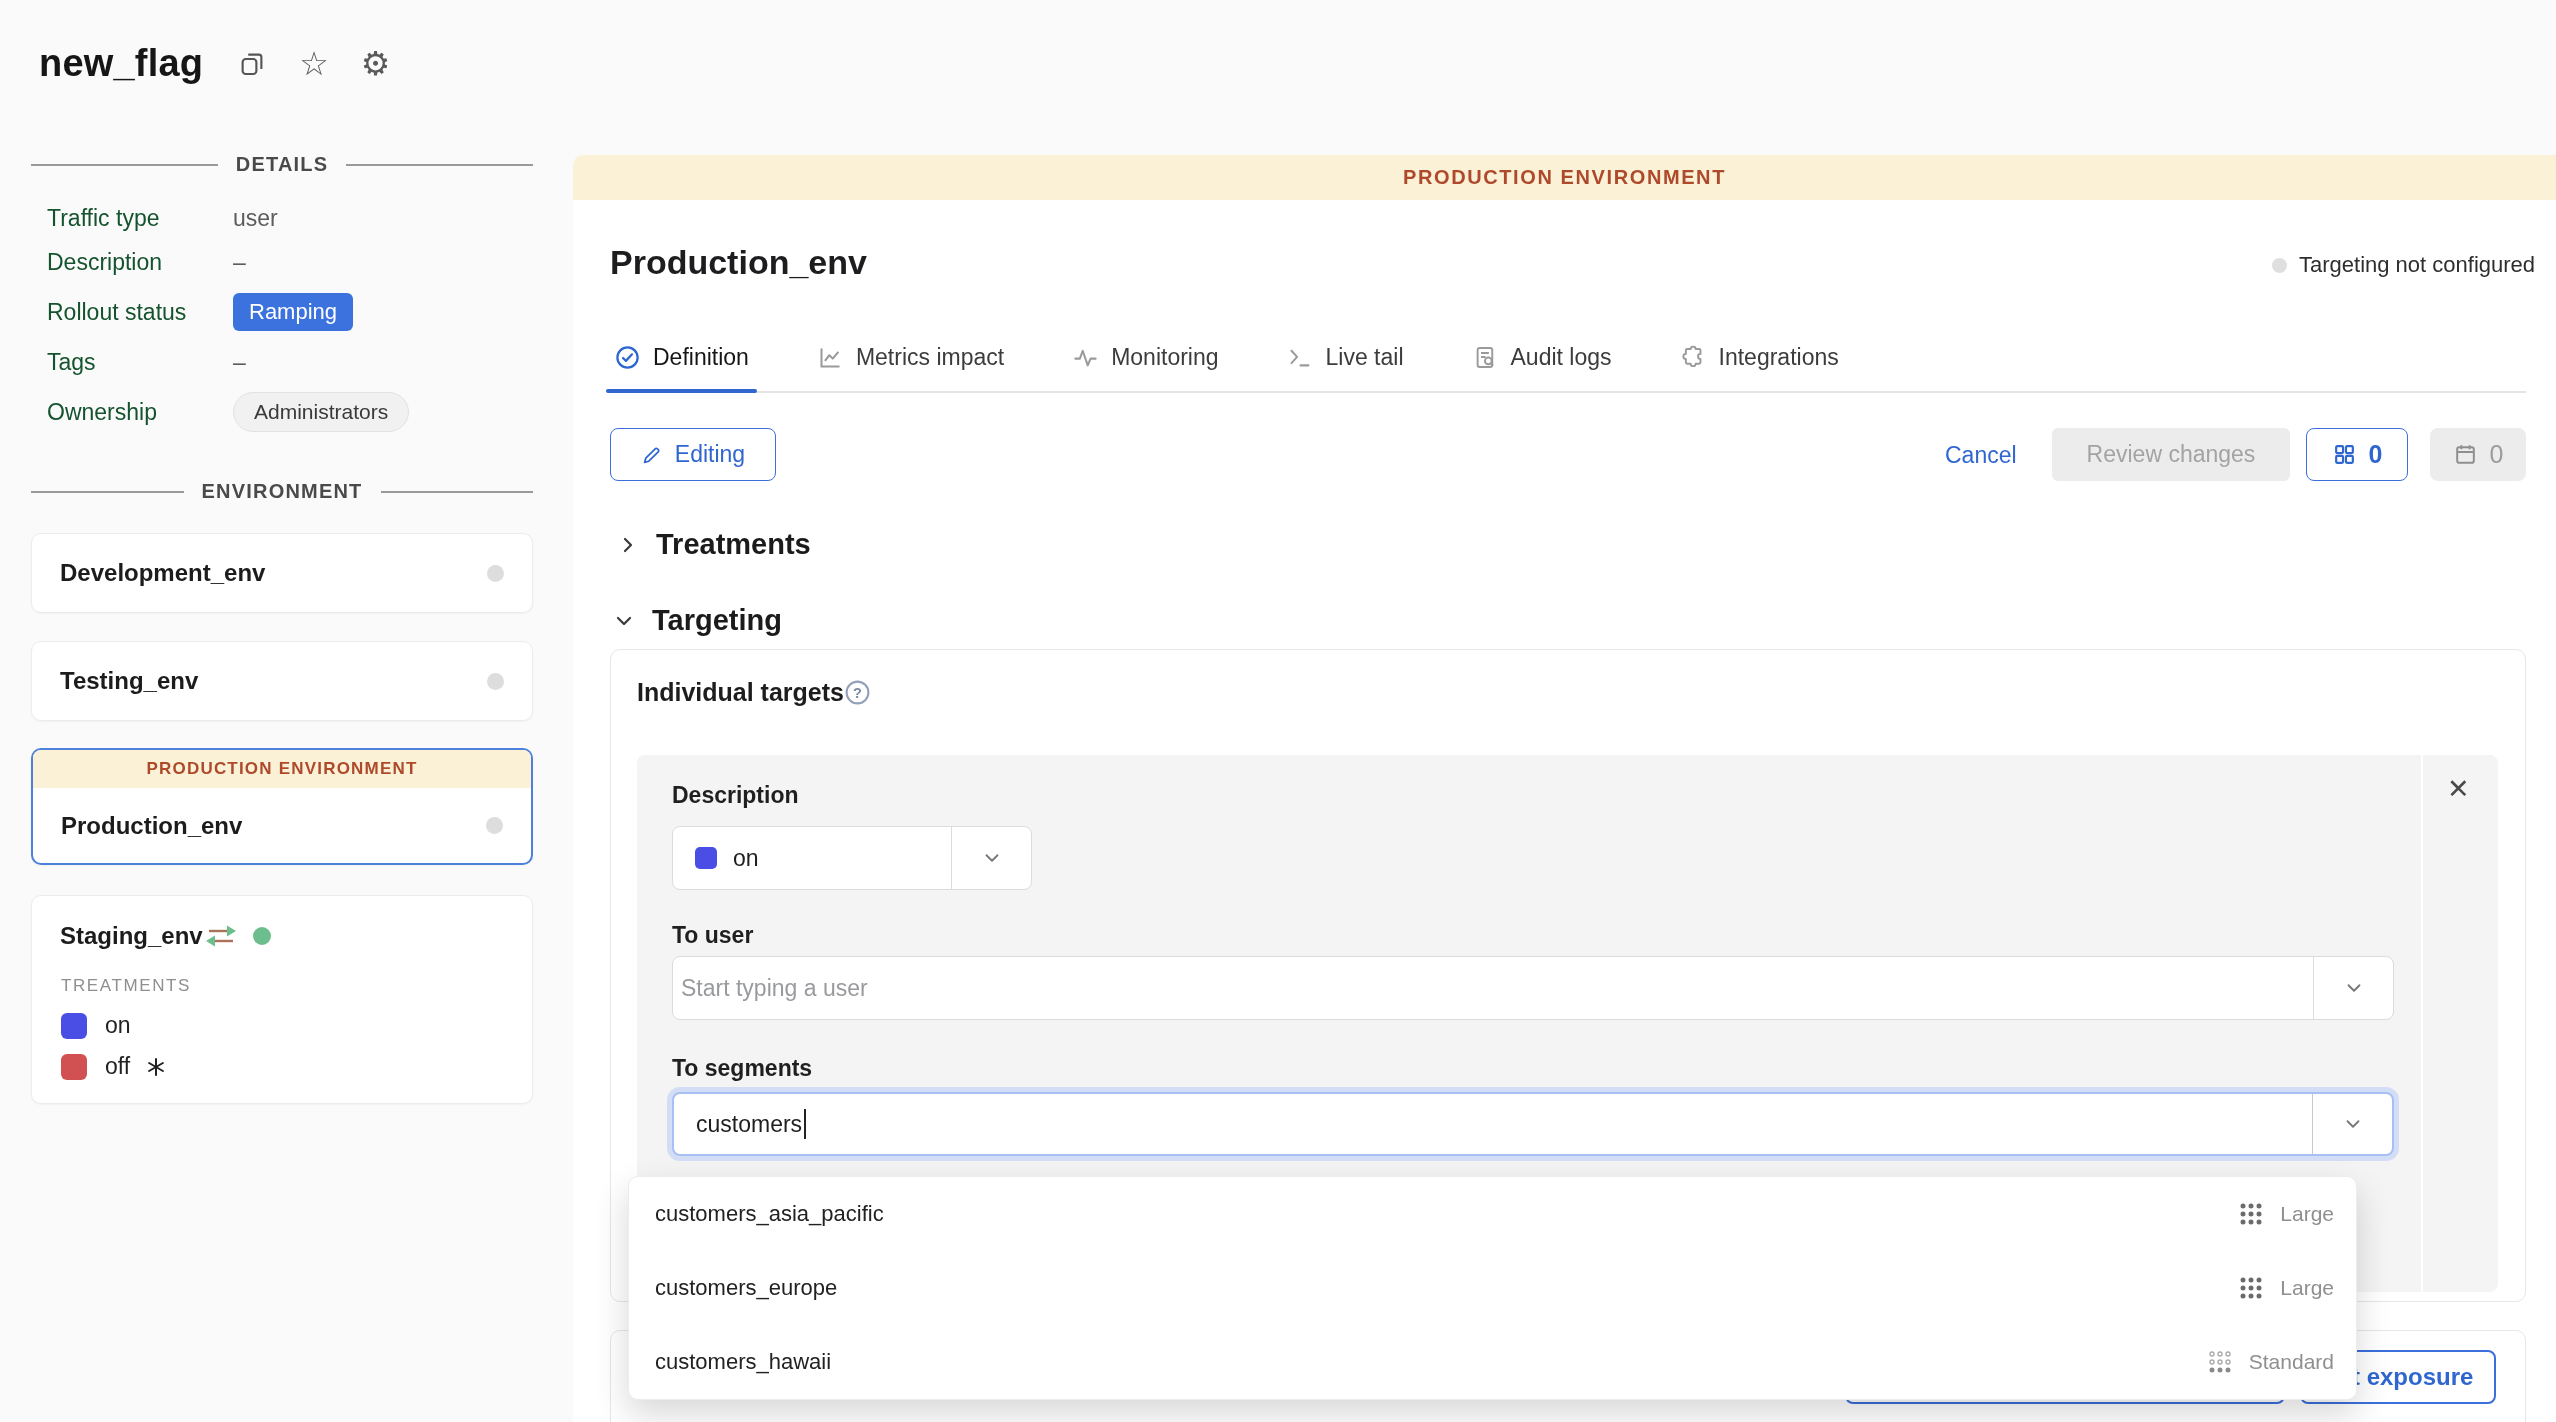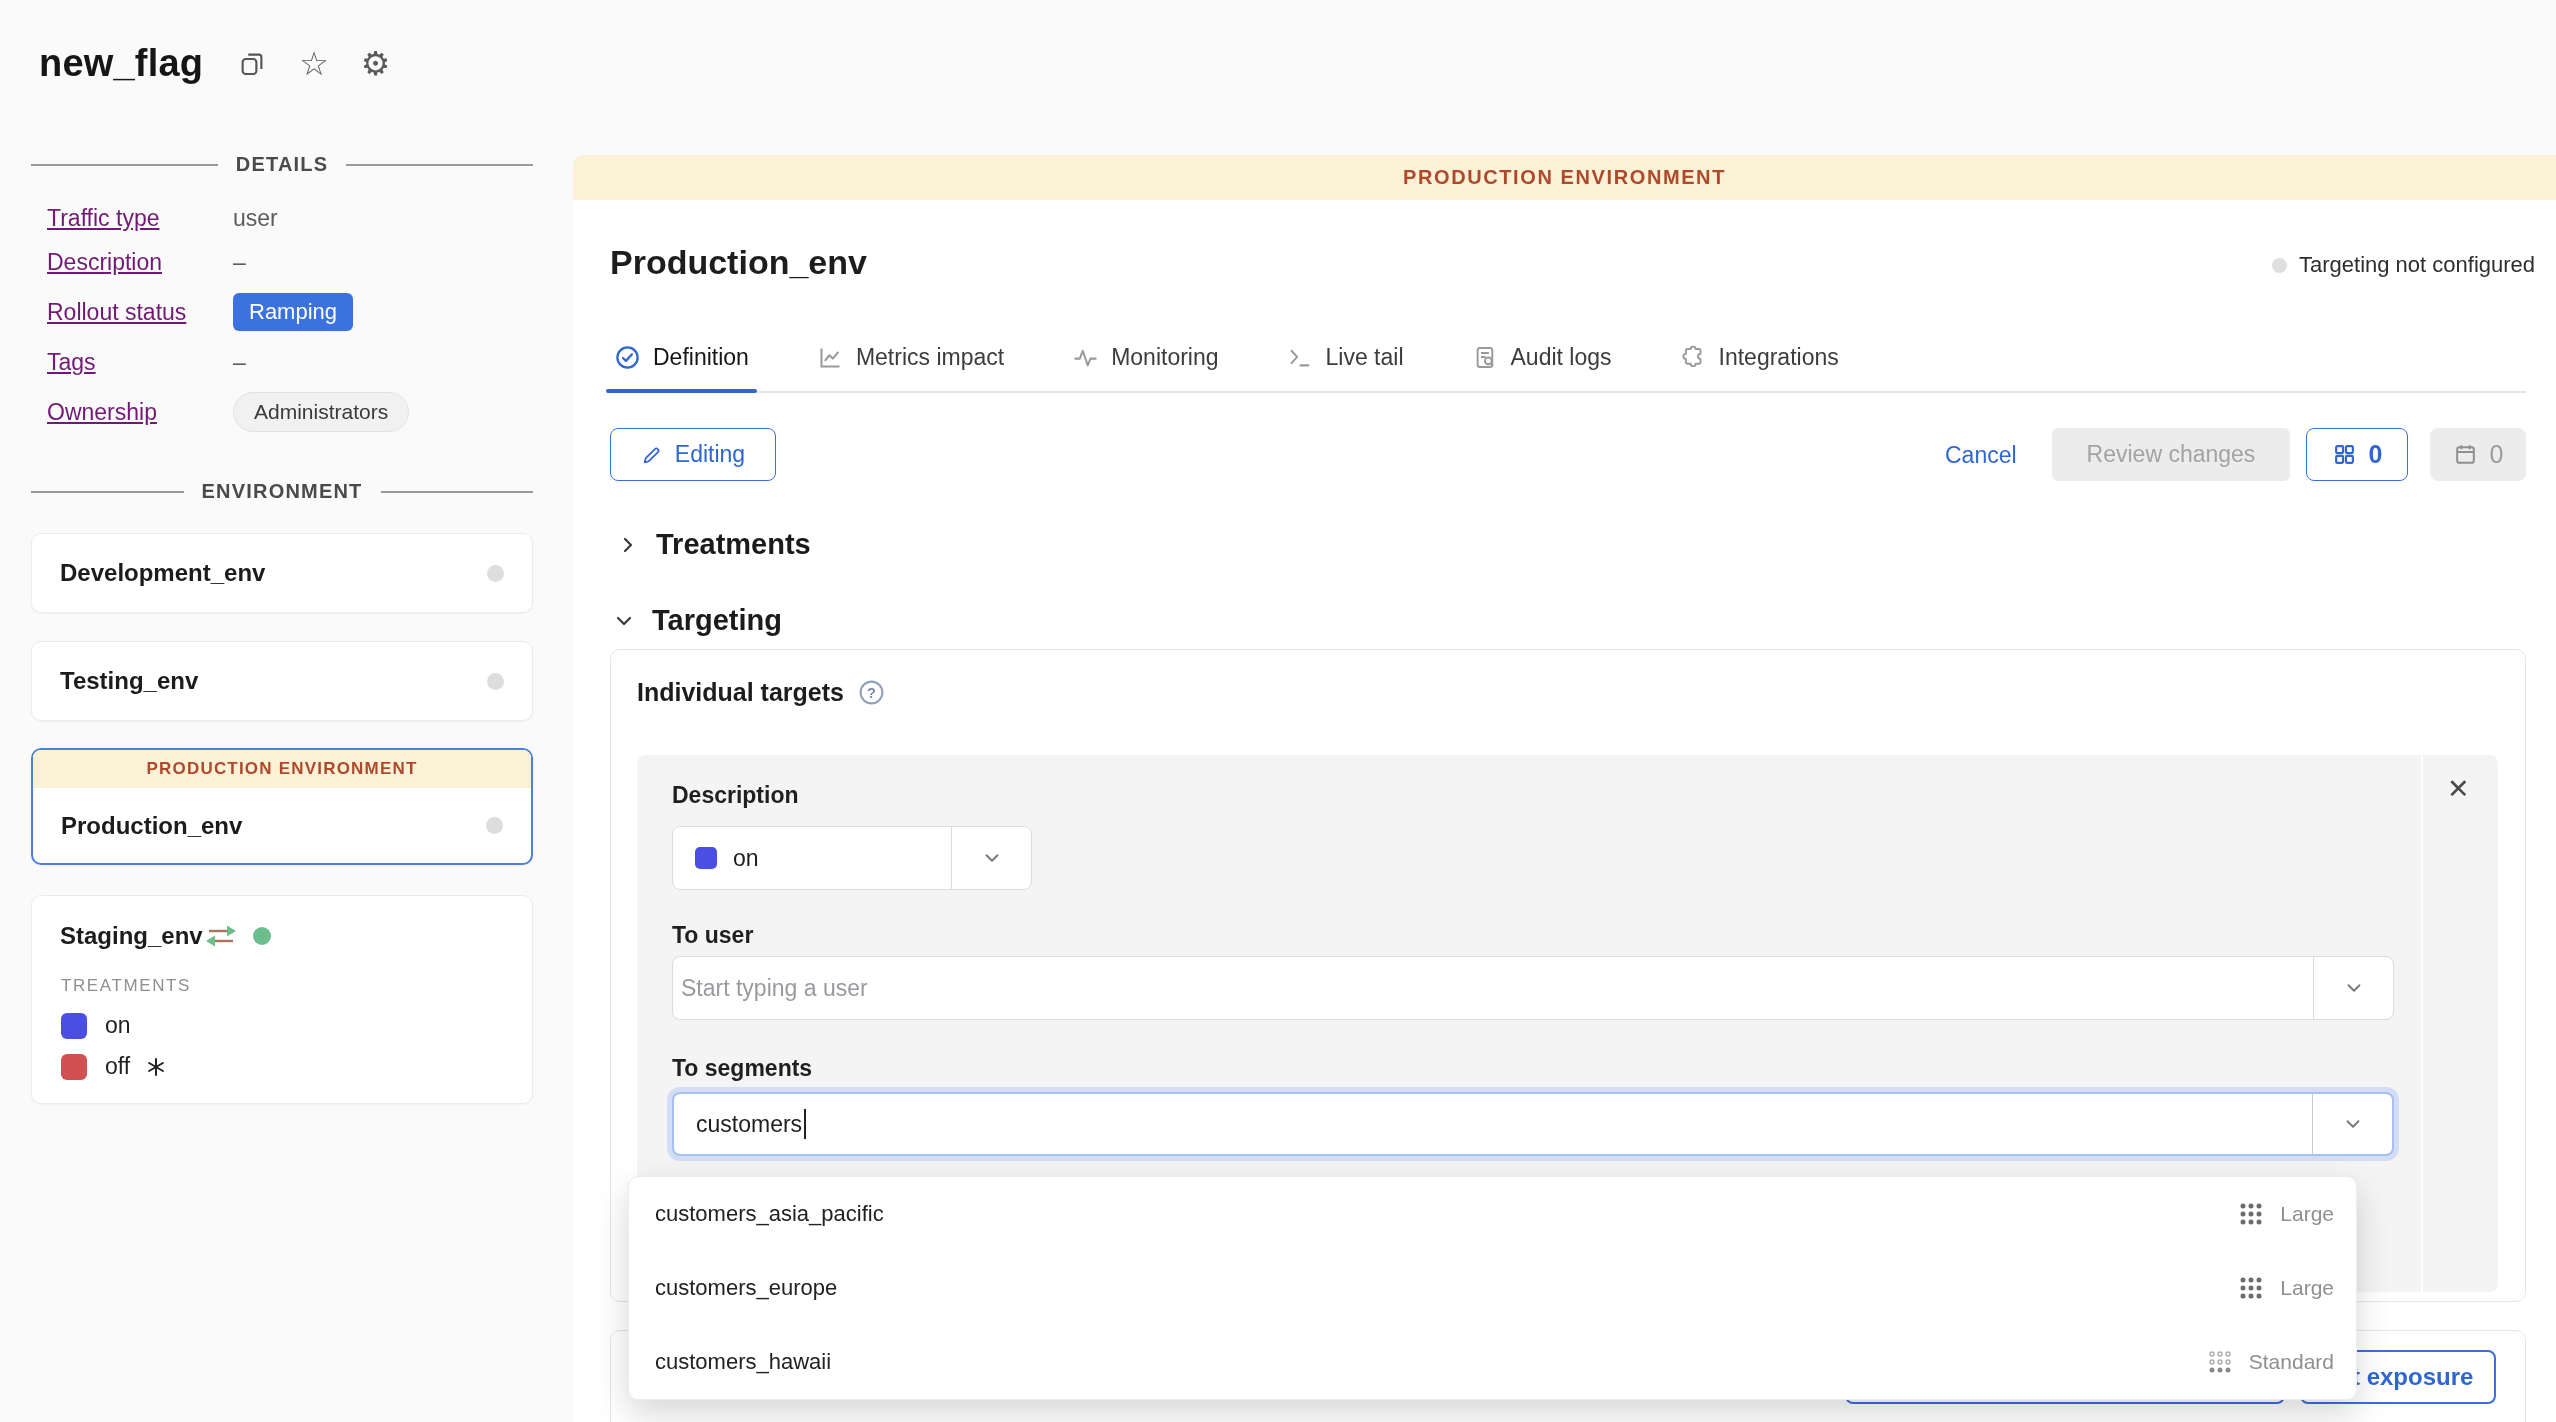--- a/index.html
+++ b/index.html
@@ -12,21 +12,21 @@
   .page-title { font-size:38px; font-weight:700; color:#161616; letter-spacing:.2px; }
   .hdr-icon { color:#555; display:flex; align-items:center; justify-content:center; cursor:pointer; }
   .glyph { font-size:33px; color:#5a5a5a; line-height:1; }
 
   
   .rule-head { display:flex; align-items:center; gap:18px; width:502px; }
   .rule-head .line { flex:1; height:2px; background:#9a9a9a; }
   .rule-head .cap { font-size:20px; font-weight:600; color:#4a4a4a; letter-spacing:1.2px; }
 
   .detail-row { display:flex; align-items:center; height:44px; }
-  .detail-label { width:186px; font-size:23px; color:#701a75;text-decoration:underline; }
+  .detail-label { width:186px; font-size:23px; color:#14532d; }
   .detail-value { font-size:23px; color:#5c5c5c; }
   .badge-blue { display:inline-block; background:#3b72de; color:#fff; font-size:22px; padding:6px 16px; border-radius:6px; }
   .pill { display:inline-block; background:#f1f1f1; border:1px solid #e2e2e2; color:#3a3a3a; font-size:21px; padding:7px 20px; border-radius:22px; }
 
   .env-card { position:absolute; left:31px; width:502px; background:#fff; border:1px solid #ececec; border-radius:10px; box-shadow:0 1px 2px rgba(0,0,0,.04); }
   .env-name { font-size:24px; font-weight:700; color:#1c1c1c; }
   .dot { border-radius:50%; }
   .dot-gray { width:17px; height:17px; background:#ddd; }
   .dot-green { width:18px; height:18px; background:#6cbe8c; }
   .env-row { display:flex; align-items:center; justify-content:space-between; padding:0 28px; height:100%;gap:36px; }
@@ -52,21 +52,21 @@
 
   .btn { display:inline-flex; align-items:center; justify-content:center; gap:12px; border-radius:8px; font-size:23px; cursor:pointer; }
   .btn-outline-blue { border:1.5px solid #3b6fdb; color:#2f66d0; background:#fff;text-align:right; }
   .btn-gray { background:#ececec; color:#a3a3a3; border:none; }
   .link-blue { color:#2f66d0; font-size:23px; cursor:pointer; }
 
   .sec-head { display:flex; align-items:center; gap:16px; cursor:pointer; }
   .sec-title { font-size:29px; font-weight:700; color:#1b1b1b; }
 
   .card { background:#fff; border:1px solid #e6e6e6; border-radius:10px; }
-  .subhead { font-size:25px; font-weight:600; color:#1d1d1d; display:flex; align-items:center; gap:14px; }
+  .subhead { font-size:25px; font-weight:600; color:#1d1d1d; display:flex; align-items:center; gap:0; }
 
   .gray-card { background:#f4f4f5; border-radius:8px; }
   .field-label { font-size:23px; font-weight:600; color:#1f1f1f; }
   .select-box { background:#fff; border:1px solid #dcdcdc; border-radius:8px; display:flex; align-items:center; }
   .select-chevzone { display:flex; align-items:center; justify-content:center; width:80px; align-self:stretch; border-left:1px solid #dcdcdc; cursor:pointer; }
   .mini-swatch { width:22px; height:22px; border-radius:5px; }
   .placeholder { color:#999a9e; font-size:23px; }
   .input-text { color:#1f1f1f; font-size:23px; }
   .focus-ring { border:2px solid #a6c0f4 !important; box-shadow:0 0 0 5px rgba(96,143,245,.22); }
   .caret { width:2px; height:30px; background:#222; margin-left:2px; }

